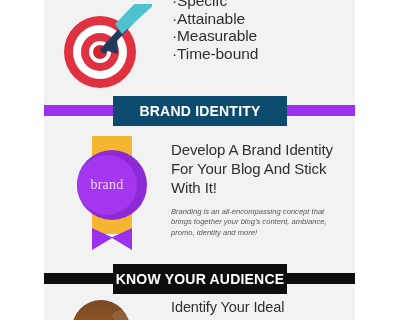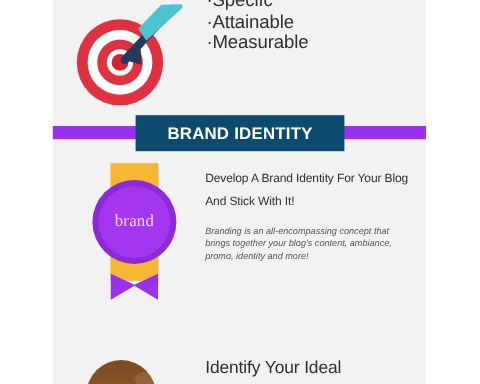--- a/index.html
+++ b/index.html
@@ -145,21 +145,20 @@
   .badge-circle-outer {
     position: absolute;
     left: 3px;
     top: 14px;
     width: 70px;
     height: 70px;
     border-radius: 50%;
     background: #8d2ad6;
     display: flex;
     align-items: center;
-    justify-content: center;
   }
   .badge-circle-inner {
     width: 60px;
     height: 60px;
     border-radius: 50%;
     background: #a436ef;
     display: flex;
     align-items: center;
     justify-content: center;
   }
@@ -171,21 +170,21 @@
   }
 
   
   .brand-copy {
     position: absolute;
     left: 127px;
     top: 10px;
     width: 184px;
   }
   .brand-heading {
-    font-size: 10px;
+    font-size: 15px;
     line-height: 19px;
     color: #2f2f2f;
     letter-spacing: -0.1px;
     margin: 0;
     font-weight: normal;
   }
   .brand-body {
     margin: 10px 0 0 0;
     font-size: 7.6px;
     line-height: 10.4px;
@@ -254,20 +253,21 @@
         <line x1="92" y1="-6" x2="44" y2="46" stroke="#25395c" stroke-width="7" stroke-linecap="round"></line>
         <path d="M86 -12 L97 -2 L62 30 L55 20 Z" fill="#4cc3ce"></path>
         <path d="M44 46 L57 34 L58 50 Z" fill="#25395c"></path>
       </svg>
     </div>
 
     <ul class="smart-list">
       <li><span class="bullet-dot">·</span><span>Specifc</span></li>
       <li><span class="bullet-dot">·</span><span>Attainable</span></li>
       <li><span class="bullet-dot">·</span><span>Measurable</span></li>
+      <li><span class="bullet-dot">·</span><span>Time-bound</span></li>
     </ul>
 
   </div>
 
   <div class="ribbon" id="ribbon-brand">
     <div class="tail"></div>
     <div class="plate">
       <span class="plate-label">BRAND IDENTITY</span>
     </div>
   </div>
@@ -284,20 +284,26 @@
       </div>
     </div>
 
     <div class="brand-copy">
       <h2 class="brand-heading">Develop A Brand Identity For Your Blog And Stick With It!</h2>
       <p class="brand-body">Branding is an all-encompassing concept that brings together your blog's content, ambiance, promo, identity and more!</p>
     </div>
 
   </div>
 
+  <div class="ribbon" id="ribbon-audience">
+    <div class="tail"></div>
+    <div class="plate">
+      <span class="plate-label">KNOW YOUR AUDIENCE</span>
+    </div>
+  </div>
 
   <div class="audience-section">
     <div class="person-avatar">
       <div class="person-avatar-shine"></div>
     </div>
     <h2 class="audience-heading">Identify Your Ideal</h2>
   </div>
 
 </div>
 

